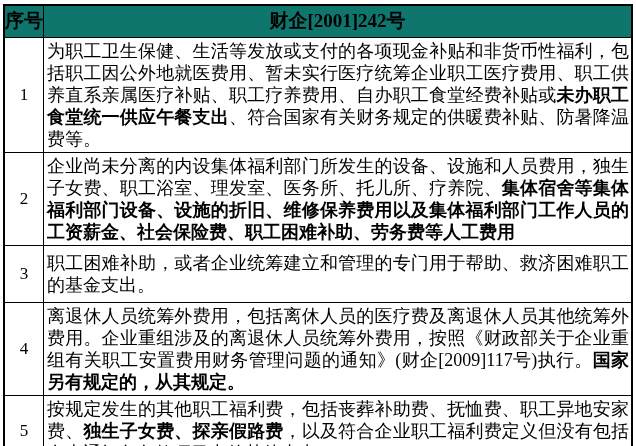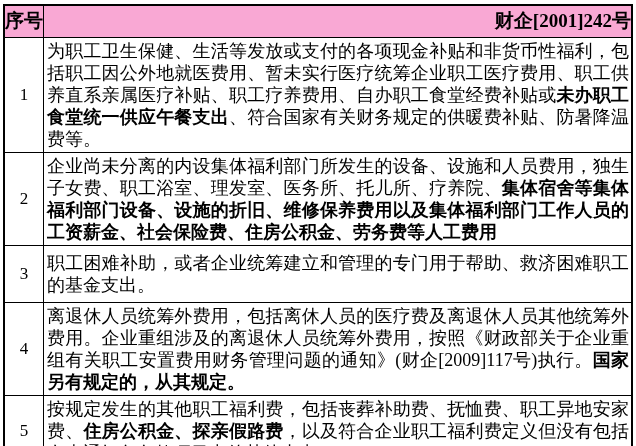--- a/index.html
+++ b/index.html
@@ -21,25 +21,25 @@
     width: 630px;
     table-layout: fixed;
     border: 2px solid #000000;
   }
   .welfare-table th,
   .welfare-table td {
     border: 1.5px solid #000000;
     vertical-align: middle;
   }
   .welfare-table th {
-    background: #f9a8d4;
+    background: #0f766e;
     font-weight: bold;
     font-size: 19px;
     padding: 2px 0 3px 0;
-    text-align: right;
+    text-align: center;
   }
   th.col-num, td.cell-num {
     width: 38px;
   }
   td.cell-num {
     text-align: center;
     font-size: 17px;
     padding: 0;
   }
   td.cell-content {
@@ -70,29 +70,29 @@
         <th class="col-title">财企[2001]242号</th>
       </tr>
     </thead>
     <tbody>
       <tr class="row-1">
         <td class="cell-num">1</td>
         <td class="cell-content"><span>为职工卫生保健、生活等发放或支付的各项现金补贴和非货币性福利，包括职工因公外地就医费用、暂未实行医疗统筹企业职工医疗费用、职工供养直系亲属医疗补贴、职工疗养费用、自办职工食堂经费补贴或</span><span class="seg-bold">未办职工食堂统一供应午餐支出</span><span>、符合国家有关财务规定的供暖费补贴、防暑降温费等。</span></td>
       </tr>
       <tr class="row-2">
         <td class="cell-num">2</td>
-        <td class="cell-content"><span>企业尚未分离的内设集体福利部门所发生的设备、设施和人员费用，独生子女费、职工浴室、理发室、医务所、托儿所、疗养院、</span><span class="seg-bold">集体宿舍等集体福利部门设备、设施的折旧、维修保养费用以及集体福利部门工作人员的工资薪金、社会保险费、住房公积金、劳务费等人工费用</span></td>
+        <td class="cell-content"><span>企业尚未分离的内设集体福利部门所发生的设备、设施和人员费用，独生子女费、职工浴室、理发室、医务所、托儿所、疗养院、</span><span class="seg-bold">集体宿舍等集体福利部门设备、设施的折旧、维修保养费用以及集体福利部门工作人员的工资薪金、社会保险费、职工困难补助、劳务费等人工费用</span></td>
       </tr>
       <tr class="row-3">
         <td class="cell-num">3</td>
         <td class="cell-content"><span>职工困难补助，或者企业统筹建立和管理的专门用于帮助、救济困难职工的基金支出。</span></td>
       </tr>
       <tr class="row-4">
         <td class="cell-num">4</td>
         <td class="cell-content"><span>离退休人员统筹外费用，包括离休人员的医疗费及离退休人员其他统筹外费用。企业重组涉及的离退休人员统筹外费用，按照《财政部关于企业重组有关职工安置费用财务管理问题的通知》(财企[2009]117号)执行。</span><span class="seg-bold">国家另有规定的，从其规定。</span></td>
       </tr>
       <tr class="row-5">
         <td class="cell-num">5</td>
-        <td class="cell-content"><span>按规定发生的其他职工福利费，包括丧葬补助费、抚恤费、职工异地安家费、</span><span class="seg-bold">住房公积金、探亲假路费</span><span>，以及符合企业职工福利费定义但没有包括在本通知各条款项目中的其他支出。</span></td>
+        <td class="cell-content"><span>按规定发生的其他职工福利费，包括丧葬补助费、抚恤费、职工异地安家费、</span><span class="seg-bold">独生子女费、探亲假路费</span><span>，以及符合企业职工福利费定义但没有包括在本通知各条款项目中的其他支出。</span></td>
       </tr>
     </tbody>
   </table>
 </div>
 
 </body></html>

